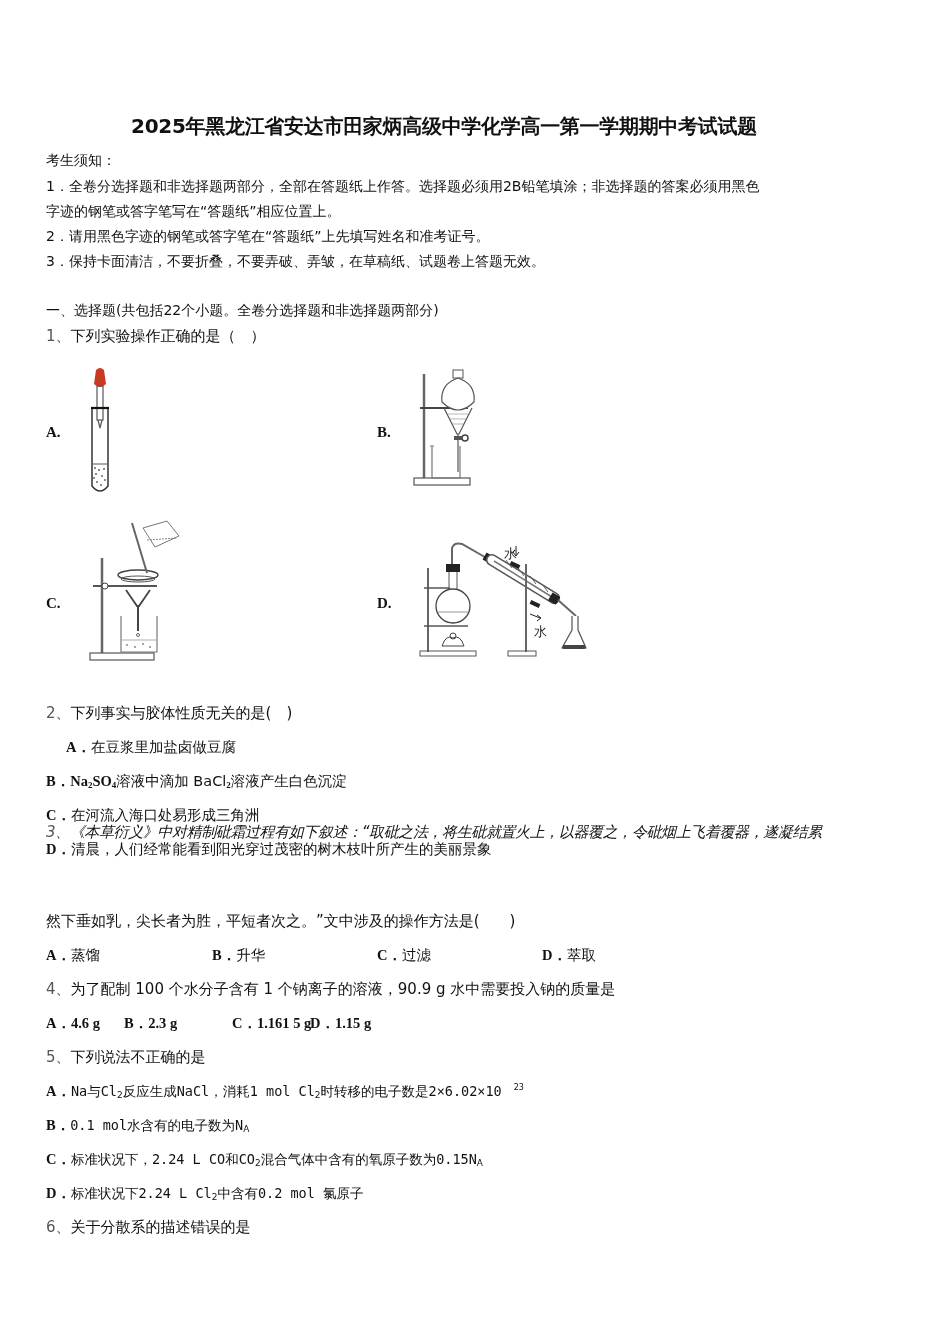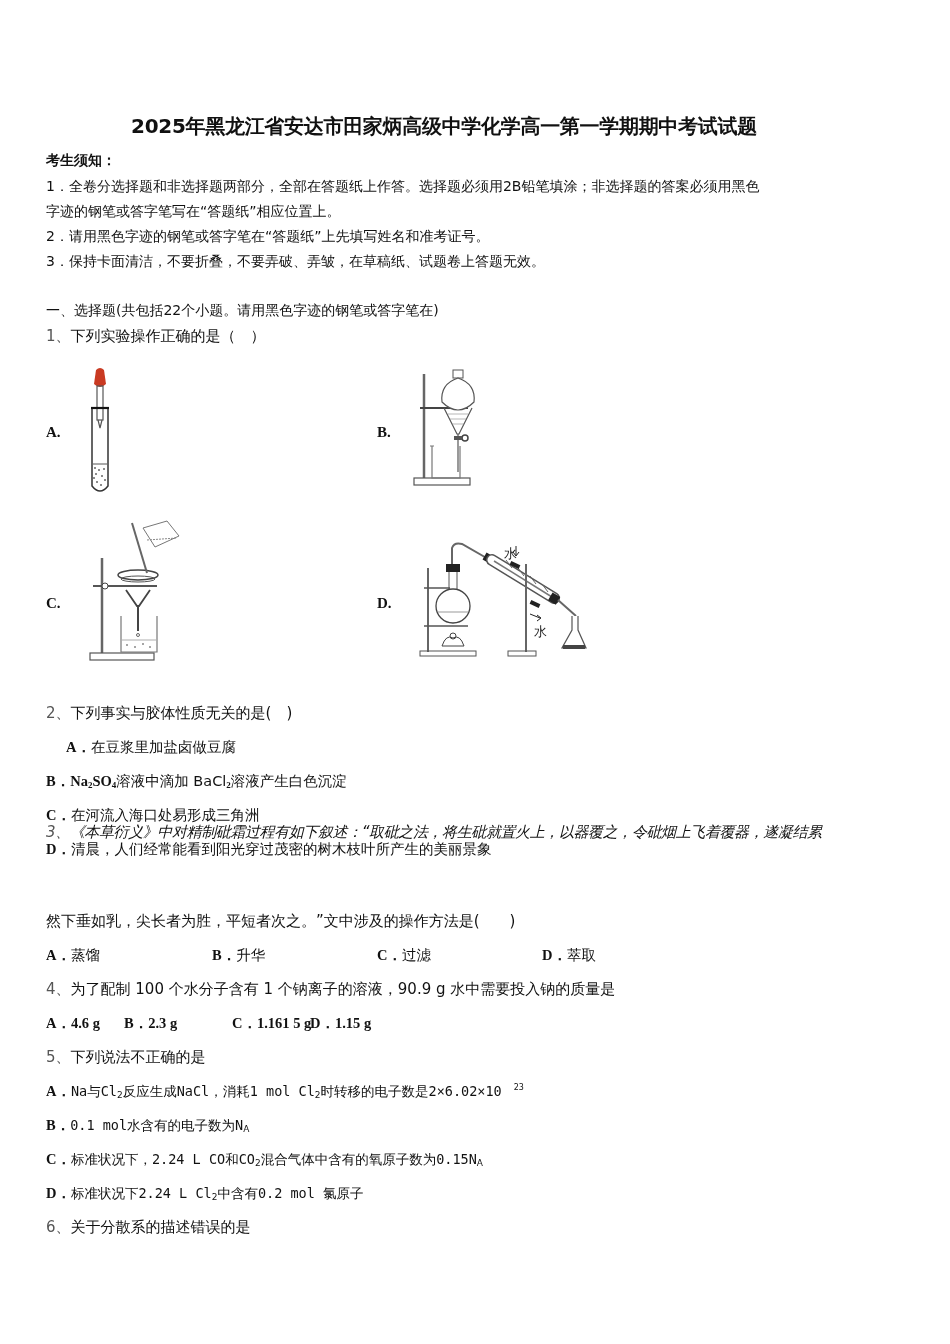--- a/index.html
+++ b/index.html
@@ -19,27 +19,27 @@
   sub { font-size:9px; vertical-align:-2px; }
   sup { font-size:8px; vertical-align:6px;margin-left:12px; }
   .mono { font-family:"DejaVu Sans Mono", monospace; font-size:13.5px; }
   svg { position:absolute; }
 </style>
 </head>
 <body>
 
 <div class="abs title">2025年黑龙江省安达市田家炳高级中学化学高一第一学期期中考试试题</div>
 
-<div class="abs nt" style="top:152px;font-weight:bold;">考生须知：</div>
+<div class="abs nt" style="top:152px;">考生须知：</div>
 <div class="abs nt" style="top:178px;">1．全卷分选择题和非选择题两部分，全部在答题纸上作答。选择题必须用2B铅笔填涂；非选择题的答案必须用黑色</div>
 <div class="abs nt" style="top:203px;">字迹的钢笔或答字笔写在“答题纸”相应位置上。</div>
 <div class="abs nt" style="top:228px;">2．请用黑色字迹的钢笔或答字笔在“答题纸”上先填写姓名和准考证号。</div>
 <div class="abs nt" style="top:253px;">3．保持卡面清洁，不要折叠，不要弄破、弄皱，在草稿纸、试题卷上答题无效。</div>
 
-<div class="abs sec" style="top:302px;">一、选择题(共包括22个小题。请用黑色字迹的钢笔或答字笔在)</div>
+<div class="abs sec" style="top:302px;">一、选择题(共包括22个小题。全卷分选择题和非选择题两部分)</div>
 
 <div class="abs q" style="top:327px;">
   <span class="num">1、</span><span>下列实验操作正确的是（　）</span>
 </div>
 
 <div class="abs lbl" style="top:424px; left:46px;">A.</div>
 <svg style="left:80px; top:366px;" width="50" height="130" viewBox="0 0 50 130">
   <path d="M16 4 Q20 0 24 4 L26 18 Q20 24 14 18 Z" fill="#c93a22"></path>
   <rect x="17" y="20" width="6" height="34" fill="none" stroke="#555" stroke-width="1.2"></rect>
   <path d="M18 54 L20 62 L22 54" fill="none" stroke="#555" stroke-width="1.2"></path>

